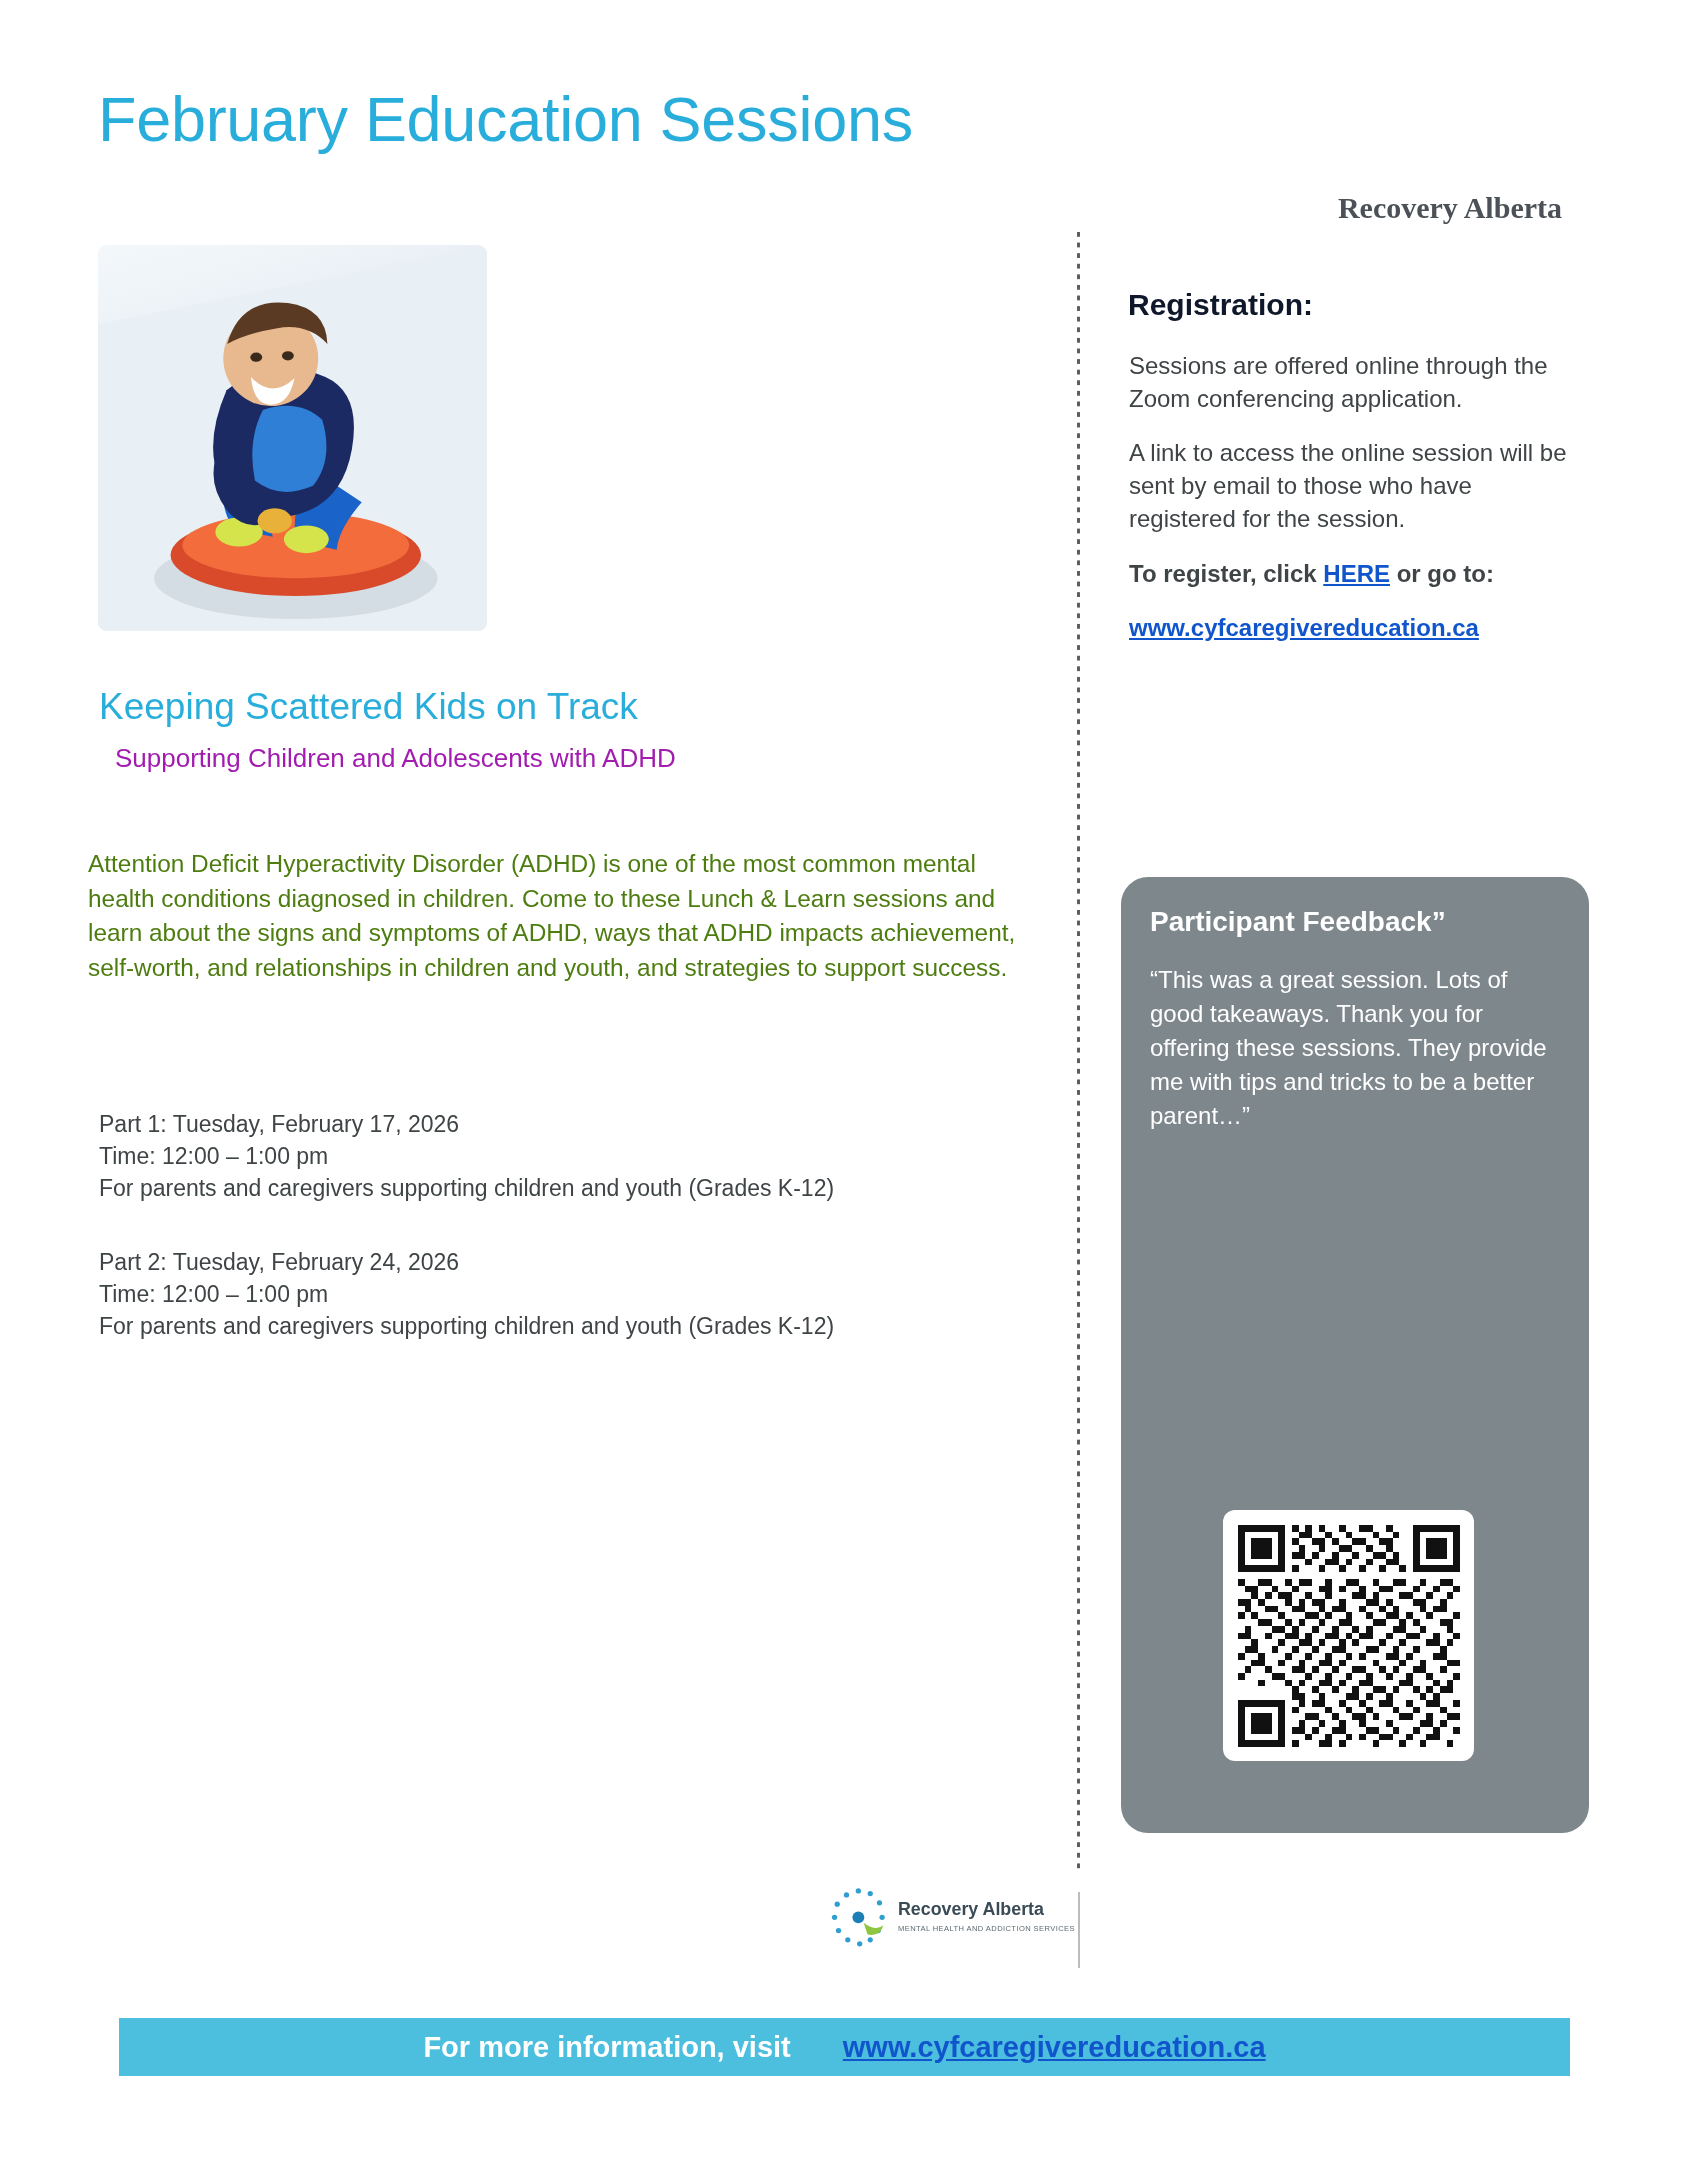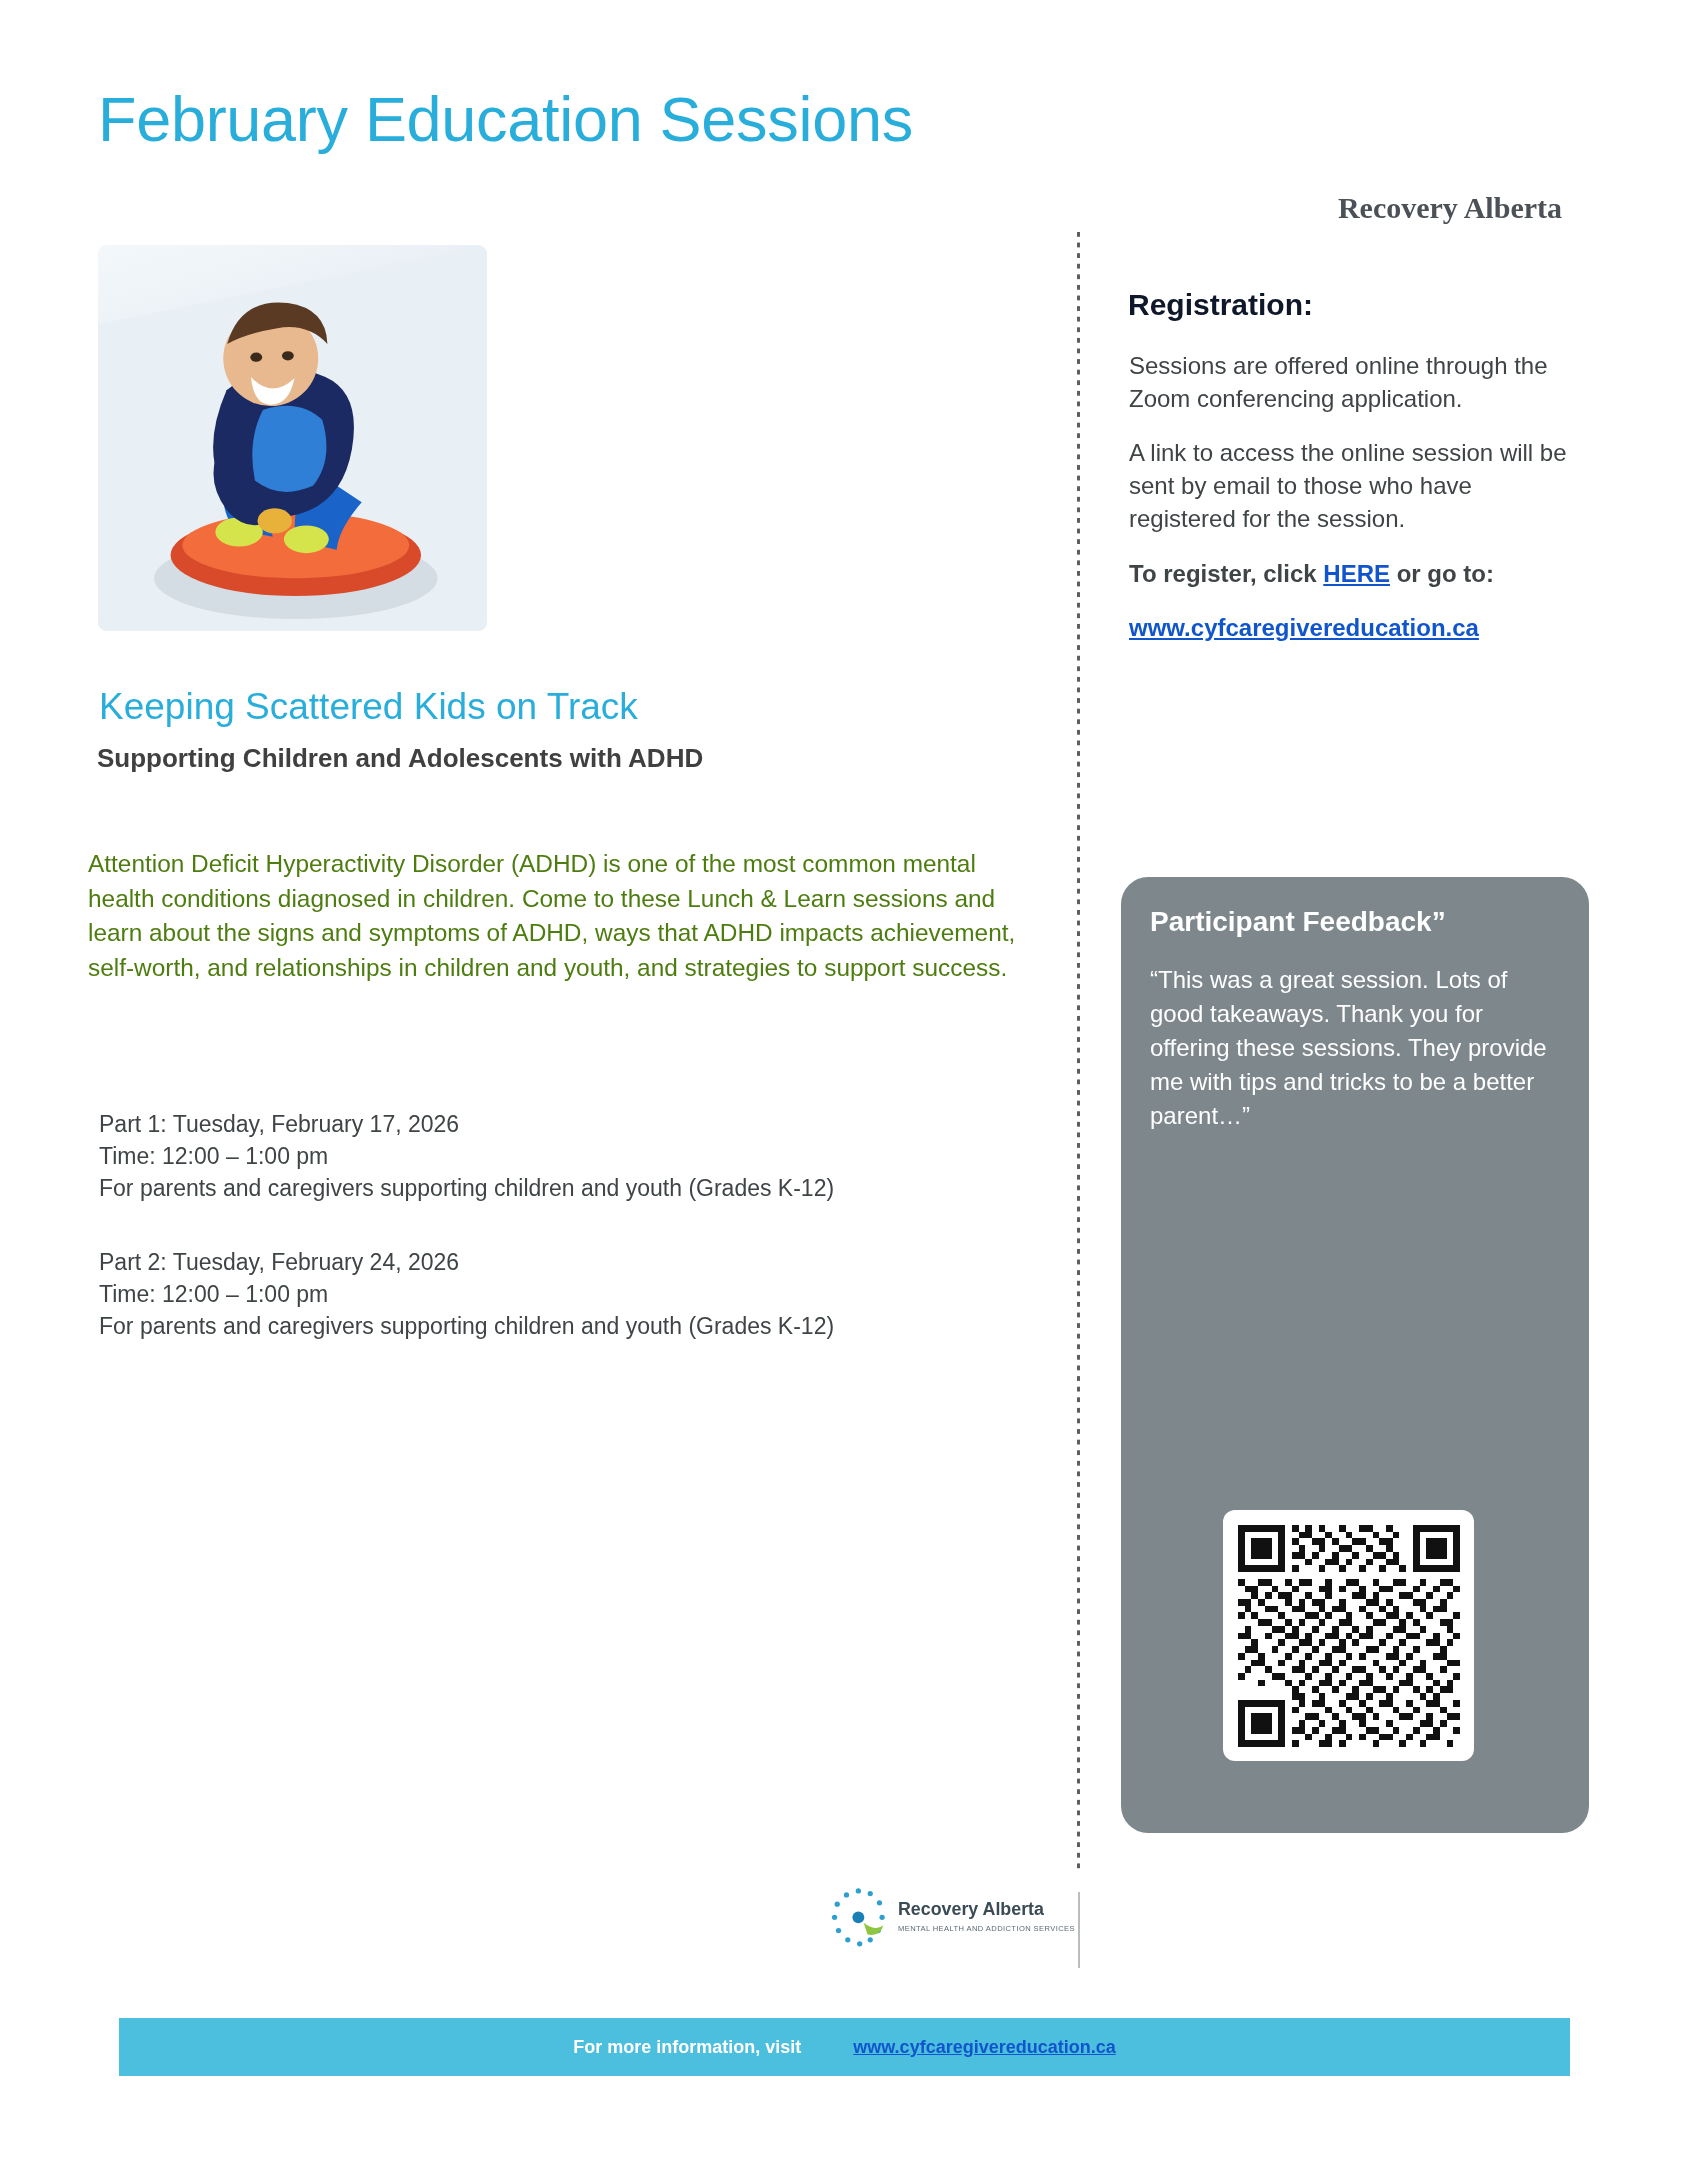--- a/index.html
+++ b/index.html
@@ -91,26 +91,26 @@
   .session-title {
     position: absolute;
     left: 99px;
     top: 686px;
     font-size: 37px;
     color: #29AEDB;
     white-space: nowrap;
   }
   .session-sub {
     position: absolute;
-    left: 97px;
+    left: 115px;
     top: 742px;
     width: 857px;
     font-size: 26px;
-    font-weight: bold;
-    color: #404040;
+    font-weight: normal;
+    color: #a21caf;
     line-height: 1.3;
   }
   .session-body {
     position: absolute;
     left: 88px;
     top: 847px;
     width: 950px;
     font-size: 24.4px;
     line-height: 1.42;
     color: #4d7c0f;
@@ -223,21 +223,21 @@
     position: absolute;
     left: 119px;
     top: 2018px;
     width: 1451px;
     height: 58px;
     background: #4BBFDD;
     display: flex;
     align-items: center;
     justify-content: center;
     color: #ffffff;
-    font-size: 18px;
+    font-size: 29px;
     font-weight: bold;
     gap: 44px;
   }
   .footbar a {
     color: #1155CC;
     text-decoration: underline;
     margin-left: 8px;
   }
 </style>
 </head>

